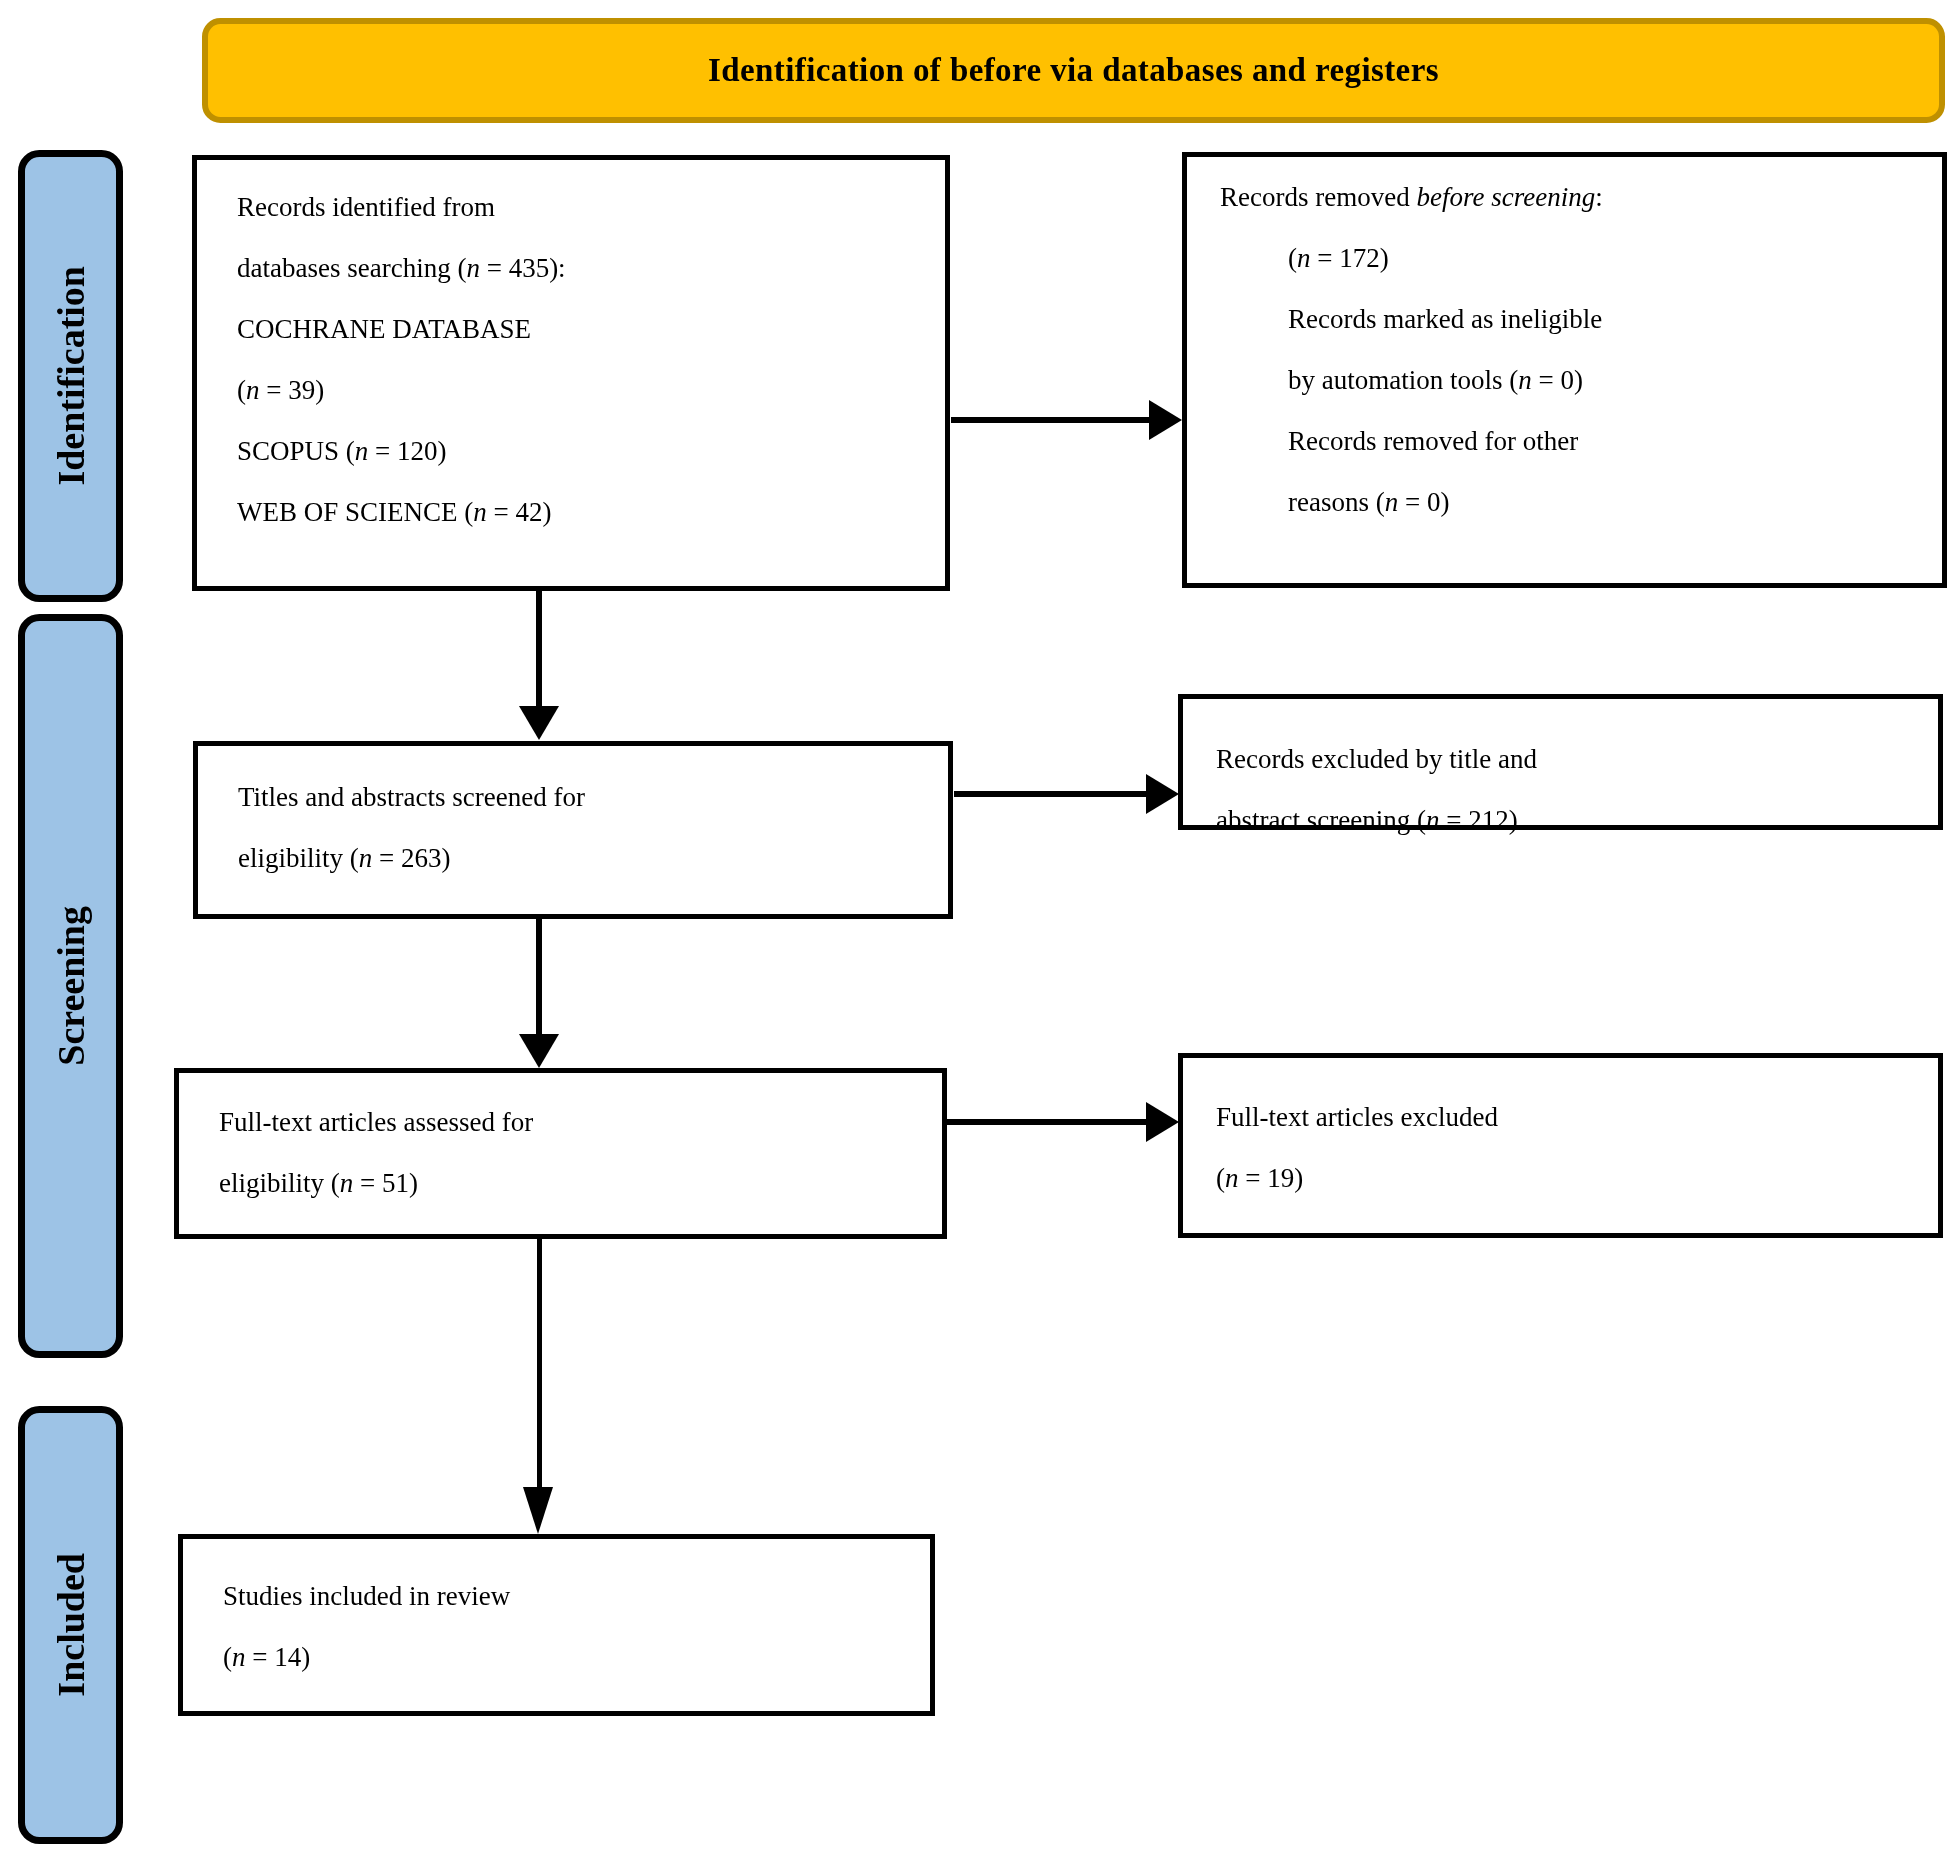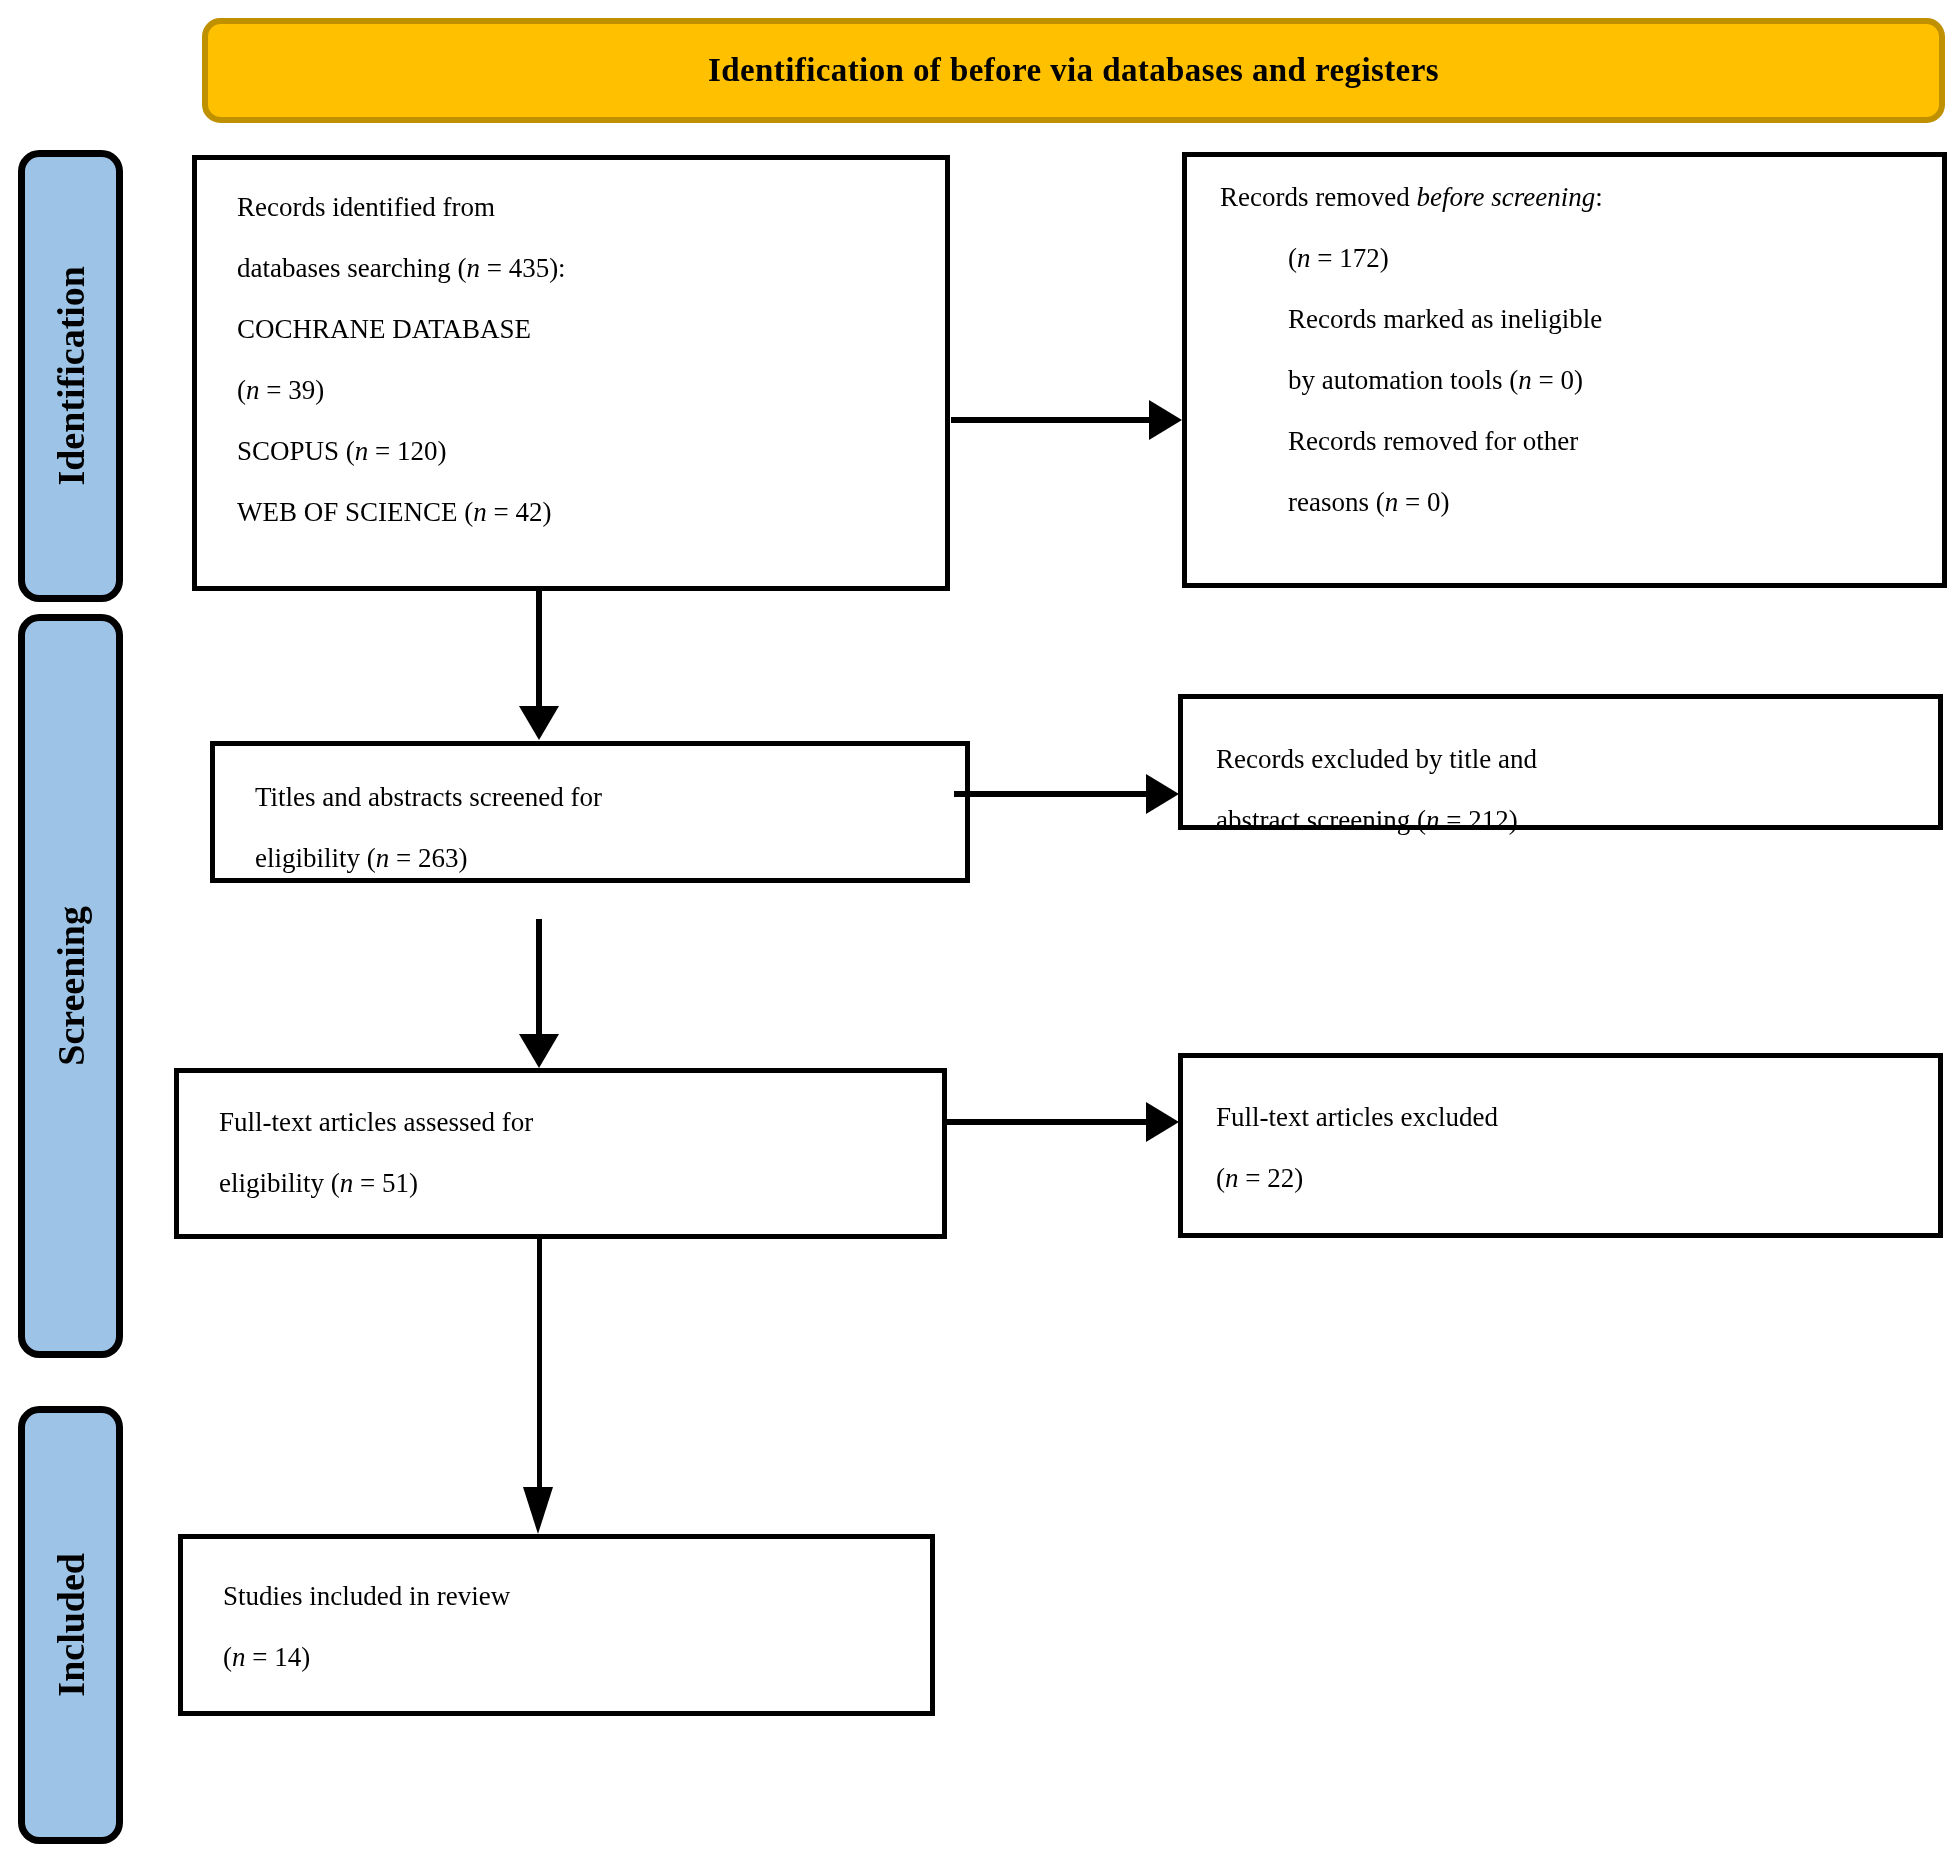--- a/index.html
+++ b/index.html
@@ -63,21 +63,21 @@
     border: 5.7px solid #000000;
     box-sizing: border-box;
     font-size: 27px;
     line-height: 61px;
   }
   .fbox .tline { white-space: nowrap; }
   .fbox .it { font-style: italic; }
 
   .box-identified { left: 192px;  top: 155px;  width: 758px; height: 436px; padding: 17px 14.2px 0 40px; }
   .box-removed    { left: 1182px; top: 152px;  width: 765px; height: 436px; padding: 10px 7.1px 0 33px; }
-  .box-screened   { left: 210px;  top: 741px; width: 760px; height: 142px; padding: 21.4px 14.2px 0 40px; }
+  .box-screened   { left: 193px;  top: 741px; width: 760px; height: 178px; padding: 21.4px 14.2px 0 40px; }
   .box-excluded   { left: 1178px; top: 694px;  width: 765px; height: 136px; padding: 30px 7.1px 0 33px; }
   .box-assessed   { left: 174px;  top: 1068px; width: 773px; height: 171px; padding: 18.5px 14.2px 0 40px; }
   .box-ftexcluded { left: 1178px; top: 1025px; width: 765px; height: 185px; padding: 28.5px 7.1px 0 33px; margin-top: 28px; }
   .box-included   { left: 178px;  top: 1534px; width: 757px; height: 182px; padding: 27px 14.2px 0 40px; }
 
   
   .aline { position: absolute; background: #000000; }
   .ahead { position: absolute; width: 0; height: 0; }
   .ahead-right {
     border-top: 20px solid transparent;
@@ -137,21 +137,21 @@
   <div class="fbox box-excluded">
       <div class="tline"><span>Records excluded by title and</span></div>
       <div class="tline"><span>abstract screening (</span><span class="it">n</span><span> = 212)</span></div>
     </div>
   <div class="fbox box-assessed">
       <div class="tline"><span>Full-text articles assessed for</span></div>
       <div class="tline"><span>eligibility (</span><span class="it">n</span><span> = 51)</span></div>
     </div>
   <div class="fbox box-ftexcluded">
       <div class="tline"><span>Full-text articles excluded</span></div>
-      <div class="tline"><span>(</span><span class="it">n</span><span> = 22)</span></div>
+      <div class="tline"><span>(</span><span class="it">n</span><span> = 19)</span></div>
     </div>
   <div class="fbox box-included">
       <div class="tline"><span>Studies included in review</span></div>
       <div class="tline"><span>(</span><span class="it">n</span><span> = 14)</span></div>
     </div>
 
   <div>
     <div class="aline" style="left:951px; top:417px; width:202px; height:6.4px;"></div>
     <div class="ahead ahead-right" style="left:1149px; top:400px;"></div>
   </div>

